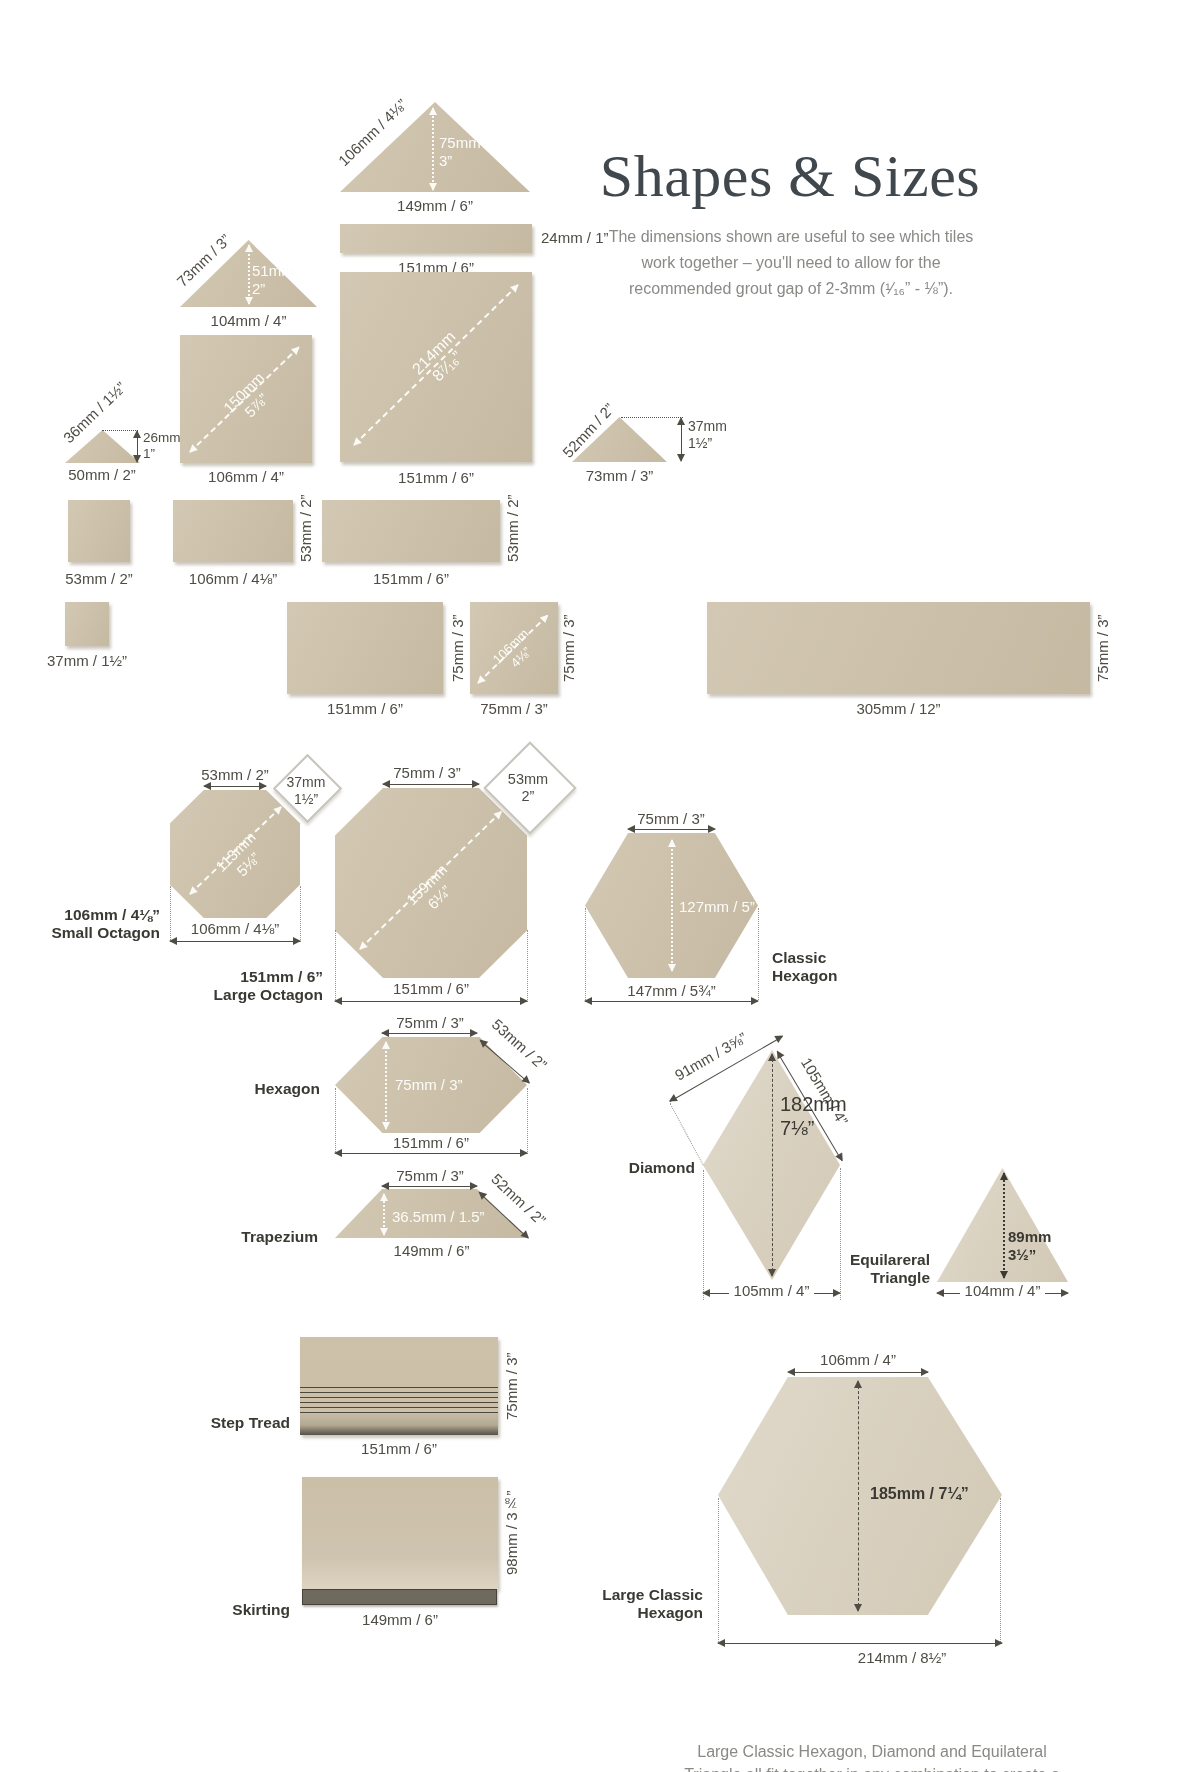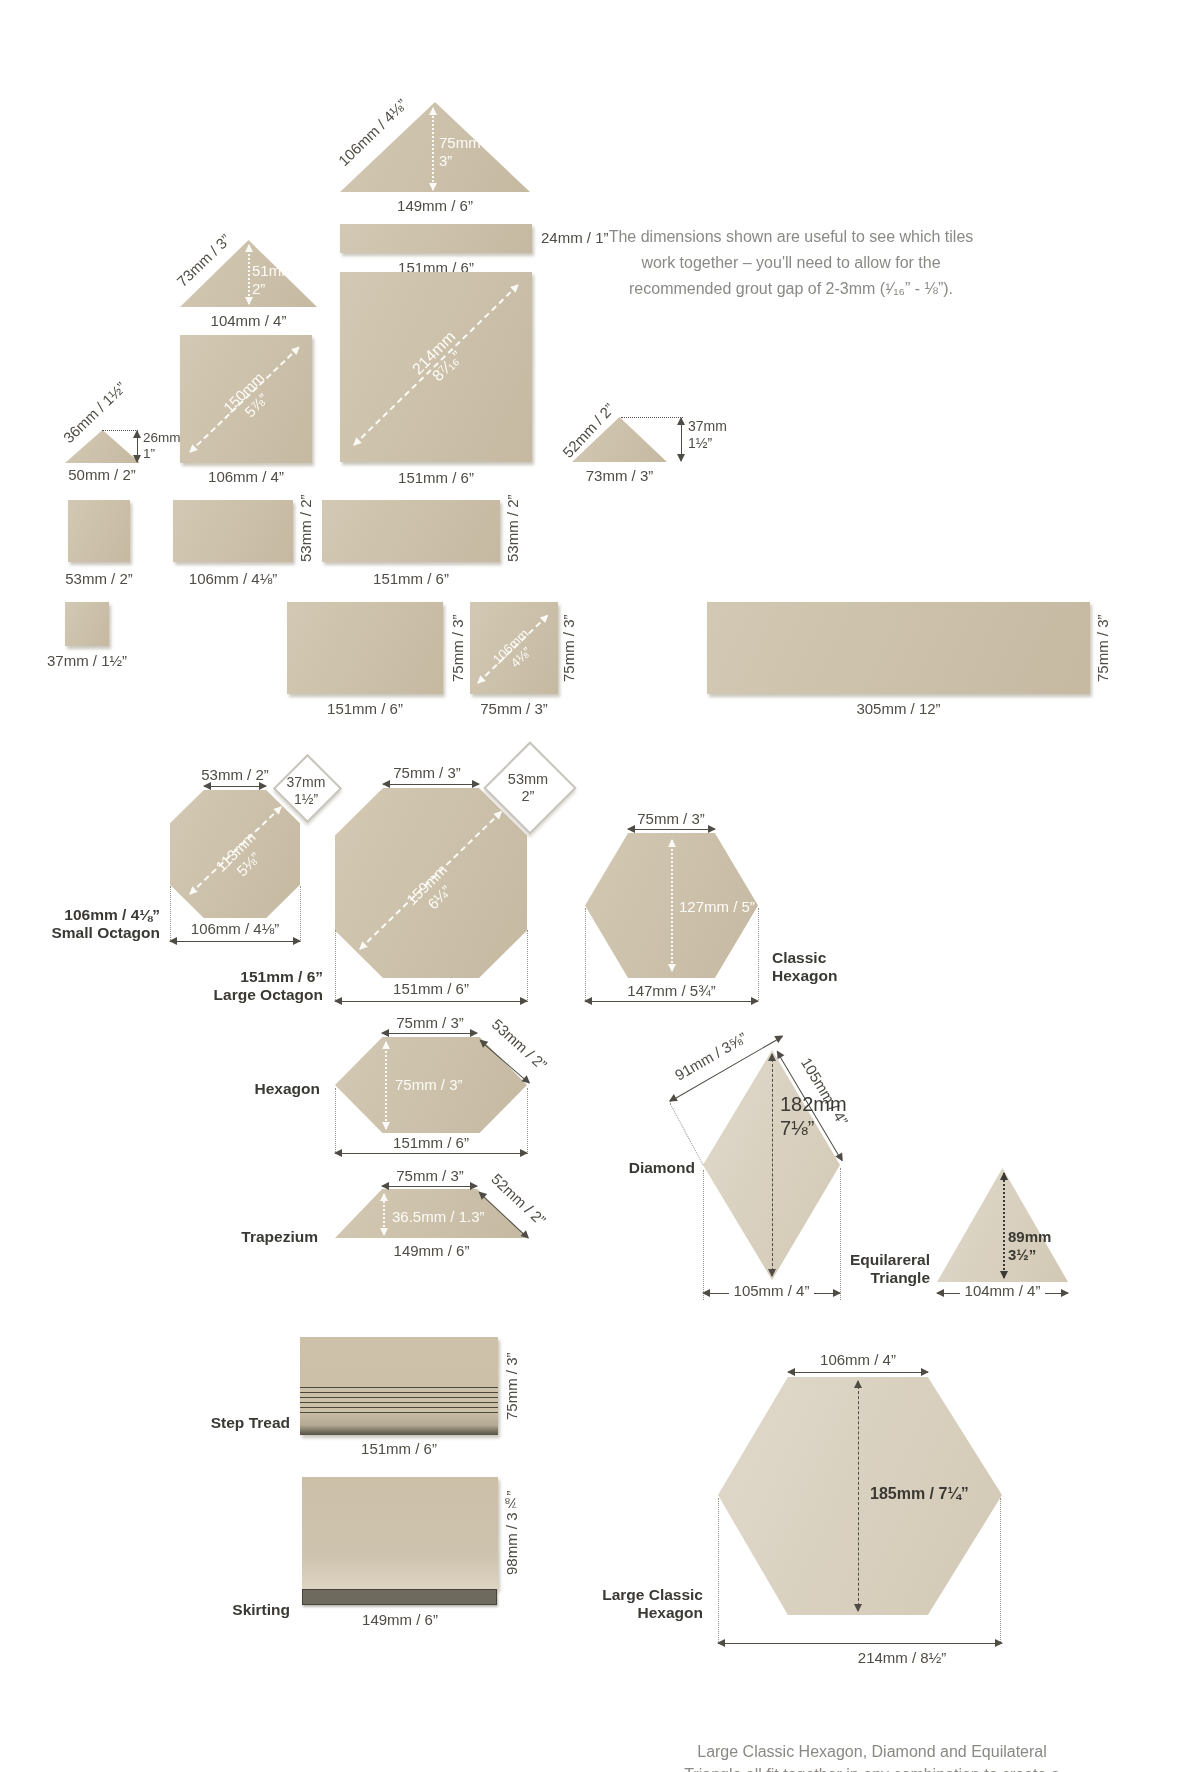--- a/index.html
+++ b/index.html
@@ -57,20 +57,21 @@
   .groove{position:absolute;height:4px;background:#cdc1aa;
           border-top:1.7px solid #4a483f;border-bottom:1.7px solid #4a483f;}
   .skbar{position:absolute;background:#6e6b5e;border:1.4px solid #45433a;
          box-shadow:1px 2px 2px rgba(120,115,100,.5);}
 </style>
 </head>
 <body>
 
 <div id="page">
 
+  <div class="title c" style="left:555px;top:142px;width:470px;">Shapes &amp; Sizes</div>
   <div class="note" style="left:598px;top:224px;width:386px;">The dimensions shown are useful to see which tiles work together – you'll need to allow for the recommended grout gap of 2-3mm (¹⁄₁₆” - ⅛”).</div>
 
   <div class="tile" style="left:340px;top:102px;width:190px;height:90px;clip-path:polygon(50% 0,100% 100%,0 100%);"></div>
   <div class="lbl rot" style="left:373px;top:133px;--r:-44deg;">106mm / 4⅛”</div>
   <div class="dim dim-v dot white" style="left:432px;top:108px;height:82px;"></div>
   <div class="lbl w two" style="left:439px;top:134px;">
     <div>75mm</div>
     <div>3”</div>
   </div>
   <div class="lbl c" style="left:340px;top:197px;width:190px;">149mm / 6”</div>
@@ -227,21 +228,21 @@
   <div class="lbl c" style="left:335px;top:1134px;width:192px;">151mm / 6”</div>
   <div class="dim dim-h" style="left:335px;top:1153px;width:192px;"></div>
 
   <div class="tile" style="left:335px;top:1189px;width:193px;height:49px;clip-path:polygon(24.4% 0,73.6% 0,100% 100%,0 100%);"></div>
   <div class="lbl b r" style="left:195px;top:1227px;width:123px;">Trapezium</div>
   <div class="lbl c" style="left:370px;top:1167px;width:120px;">75mm / 3”</div>
   <div class="dim dim-h" style="left:382px;top:1186px;width:95px;"></div>
   <div class="dim dim-d solid" style="left:479px;top:1192px;width:67px;transform:rotate(43deg);"></div>
   <div class="lbl rot" style="left:518px;top:1200px;--r:43deg;">52mm / 2”</div>
   <div class="dim dim-v dot white" style="left:383px;top:1194px;height:41px;"></div>
-  <div class="lbl w nw" style="left:392px;top:1208px;">36.5mm / 1.3”</div>
+  <div class="lbl w nw" style="left:392px;top:1208px;">36.5mm / 1.5”</div>
   <div class="lbl c" style="left:335px;top:1242px;width:193px;">149mm / 6”</div>
 
   <div class="tile light" style="left:703px;top:1050px;width:137px;height:230px;clip-path:polygon(50.4% 0,100% 50%,50.4% 100%,0 50%);"></div>
   <div class="lbl b r" style="left:560px;top:1158px;width:135px;">Diamond</div>
   <div class="ext-d" style="left:670px;top:1103px;width:70px;transform:rotate(61.7deg);"></div>
   <div class="dim dim-d solid" style="left:670px;top:1101px;width:130px;transform:rotate(-30deg);"></div>
   <div class="lbl rot" style="left:711px;top:1057px;--r:-30deg;">91mm / 3⅝”</div>
   <div class="dim dim-d solid" style="left:777px;top:1051px;width:127px;transform:rotate(59.3deg);"></div>
   <div class="lbl rot" style="left:824px;top:1092px;--r:59deg;">105mm / 4”</div>
   <div class="dim dim-v dash" style="left:772px;top:1054px;height:222px;"></div>

